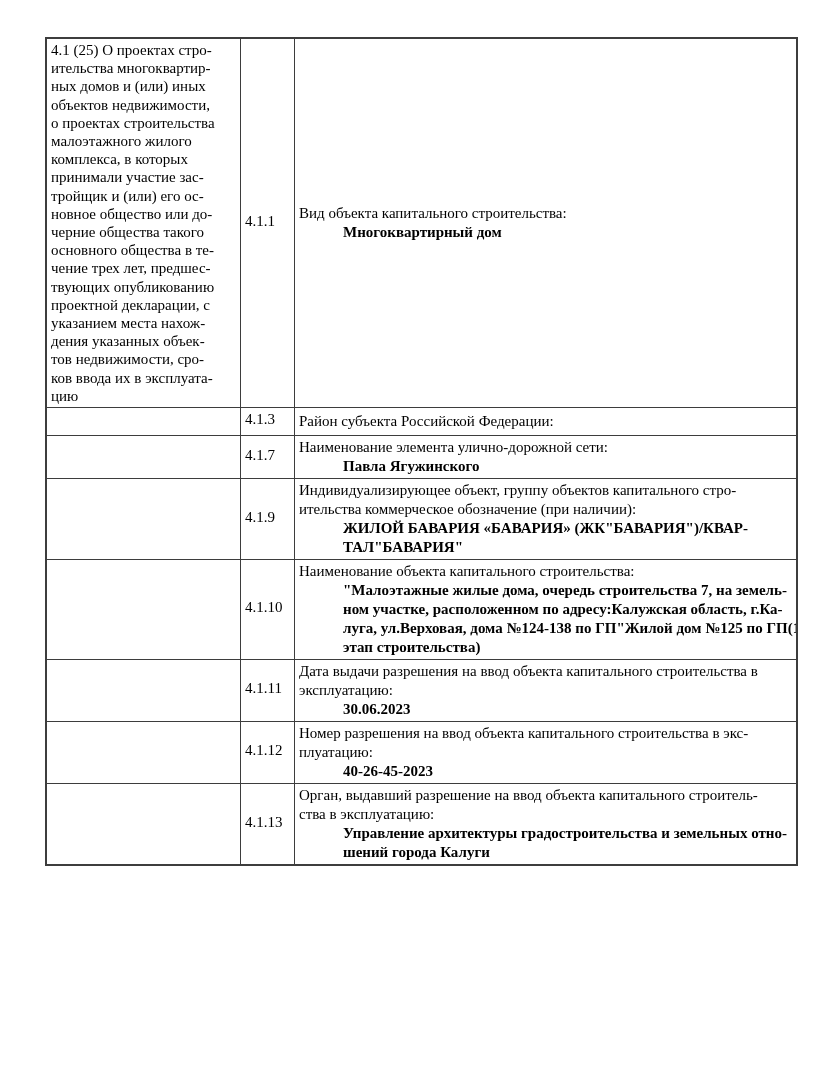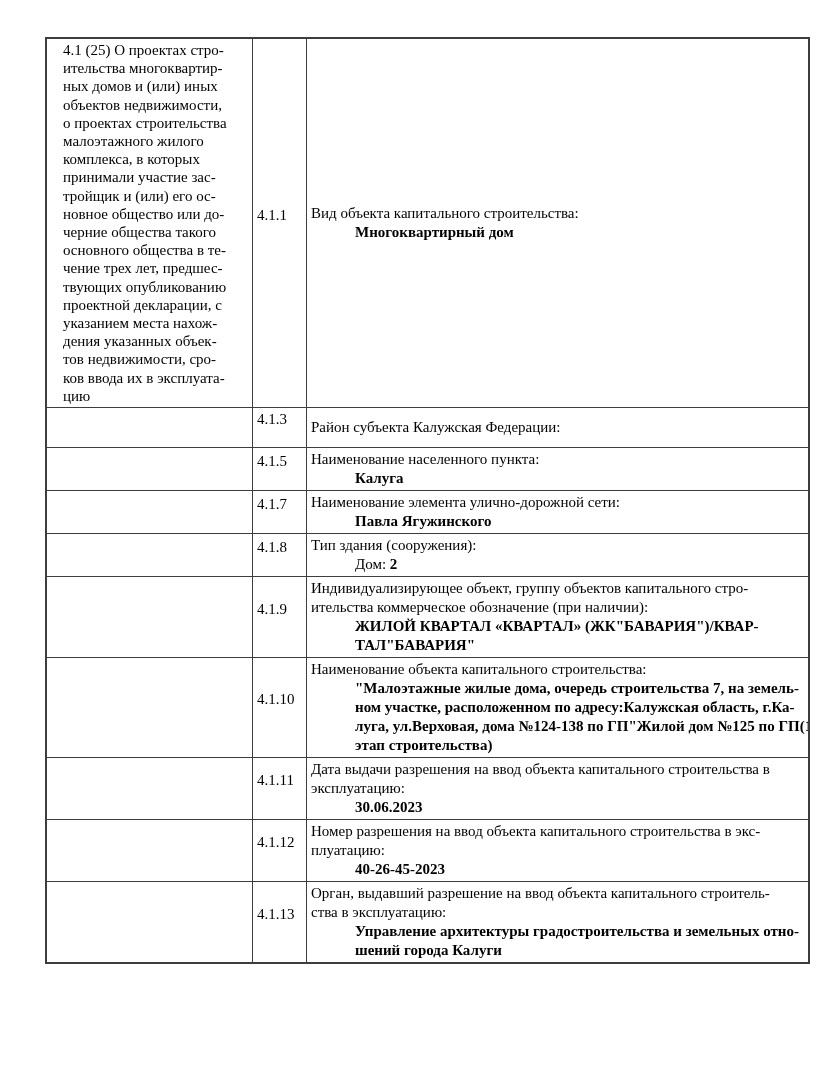--- a/index.html
+++ b/index.html
@@ -31,26 +31,26 @@
   }
   table.decl td {
     border: 1px solid #3d3d3d;
     vertical-align: middle;
     font-size: 15px;
     overflow: hidden;
   }
   td.c1 {
     width: 186px;
     vertical-align: top;
-    padding: 2px 3px 2px 16px;
+    padding: 2px 3px 2px 4px;
     margin-left: 20px;
   }
   td.c2 {
     width: 47px;
-    padding: 2px 2px 18px 4px;
+    padding: 2px 2px 6px 4px;
   }
   td.c3 {
     width: 494px;
     padding: 2px 3px 2px 4px;
   }
   .desc {
     white-space: pre;
     line-height: 18.2px;
     font-size: 15px;
   }
@@ -111,63 +111,43 @@
             <div class="label">Вид объекта капитального строительства:</div>
             <div class="value-line"><span class="vp"></span><span class="vv">Многоквартирный дом</span></div>
           </td>
         </tr>
         <tr>
           <td class="c1"></td>
           <td class="c2">
             <div class="num">4.1.3</div>
           </td>
           <td class="c3">
-            <div class="label">Район субъекта Калужская Федерации:</div>
+            <div class="label">Район субъекта Российской Федерации:</div>
             <div class="value-line"><span class="vp"></span><span class="vv"></span></div>
-          </td>
-        </tr>
-        <tr>
-          <td class="c1"></td>
-          <td class="c2">
-            <div class="num">4.1.5</div>
-          </td>
-          <td class="c3">
-            <div class="label">Наименование населенного пункта:</div>
-            <div class="value-line"><span class="vp"></span><span class="vv">Калуга</span></div>
           </td>
         </tr>
         <tr>
           <td class="c1"></td>
           <td class="c2">
             <div class="num">4.1.7</div>
           </td>
           <td class="c3">
             <div class="label">Наименование элемента улично-дорожной сети:</div>
             <div class="value-line"><span class="vp"></span><span class="vv">Павла Ягужинского</span></div>
           </td>
         </tr>
         <tr>
           <td class="c1"></td>
           <td class="c2">
-            <div class="num">4.1.8</div>
-          </td>
-          <td class="c3">
-            <div class="label">Тип здания (сооружения):</div>
-            <div class="value-line"><span class="vp">Дом: </span><span class="vv">2</span></div>
-          </td>
-        </tr>
-        <tr>
-          <td class="c1"></td>
-          <td class="c2">
             <div class="num">4.1.9</div>
           </td>
           <td class="c3">
             <div class="label">Индивидуализирующее объект, группу объектов капитального стро-
 ительства коммерческое обозначение (при наличии):</div>
-            <div class="value-line"><span class="vp"></span><span class="vv">ЖИЛОЙ КВАРТАЛ «КВАРТАЛ» (ЖК"БАВАРИЯ")/КВАР-
+            <div class="value-line"><span class="vp"></span><span class="vv">ЖИЛОЙ БАВАРИЯ «БАВАРИЯ» (ЖК"БАВАРИЯ")/КВАР-
 ТАЛ"БАВАРИЯ"</span></div>
           </td>
         </tr>
         <tr>
           <td class="c1"></td>
           <td class="c2">
             <div class="num">4.1.10</div>
           </td>
           <td class="c3">
             <div class="label">Наименование объекта капитального строительства:</div>

